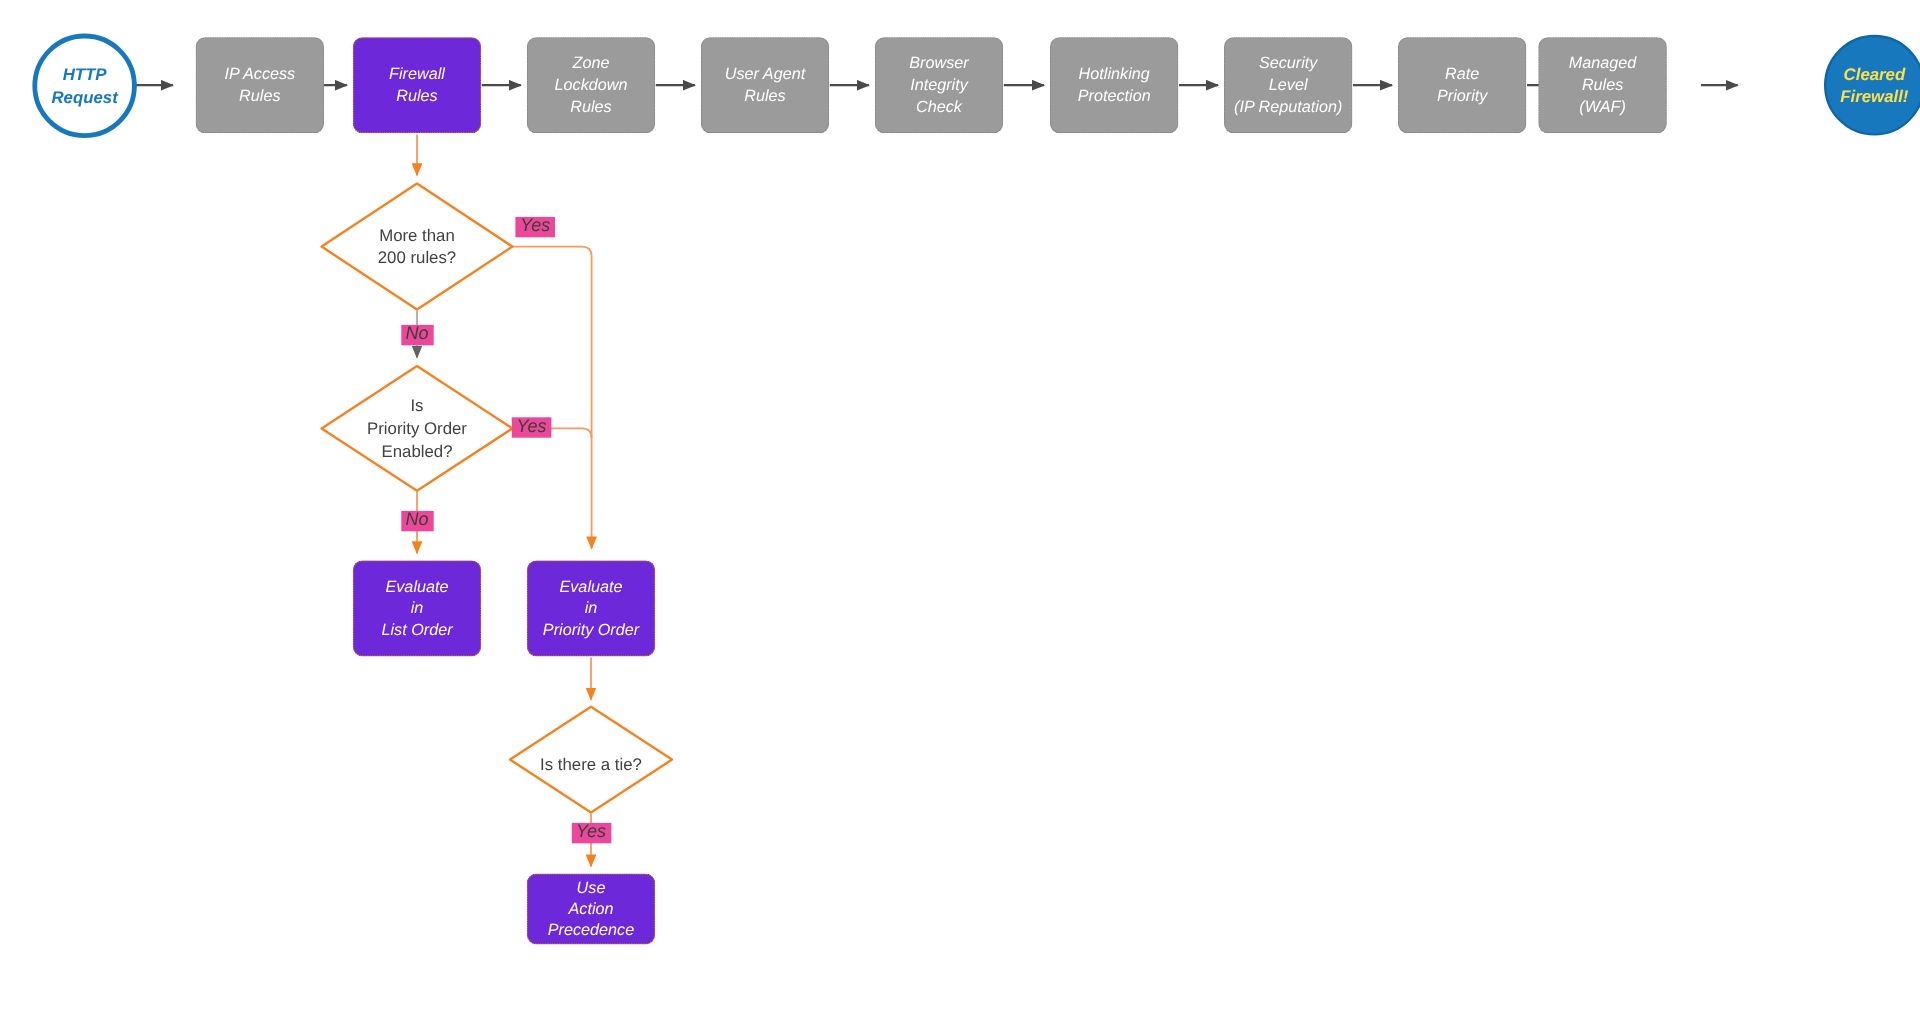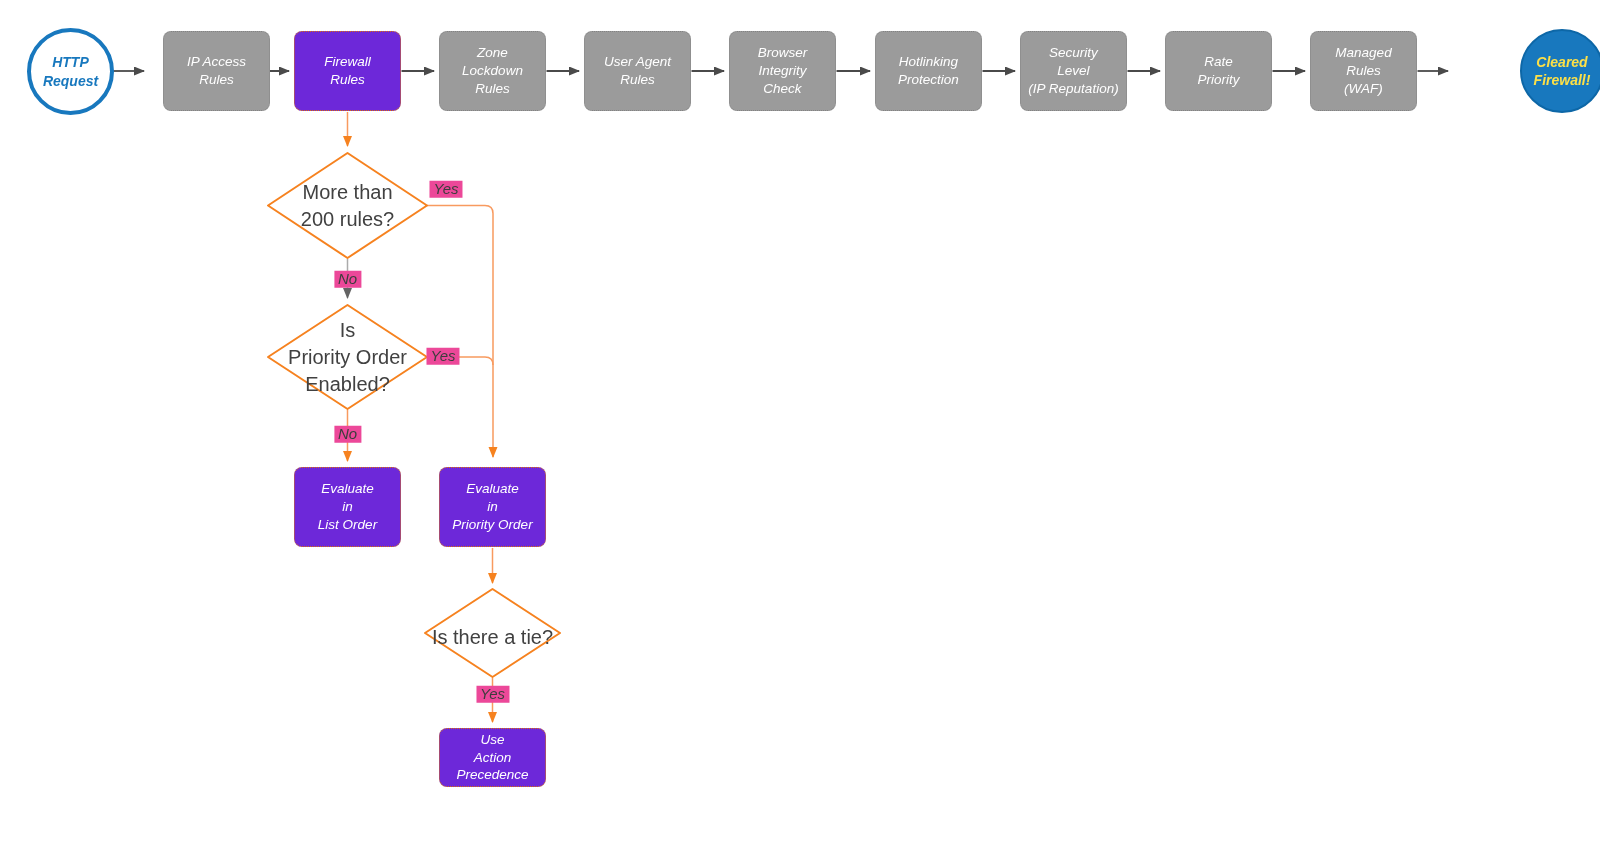--- a/index.html
+++ b/index.html
@@ -43,21 +43,21 @@
   }
   .circle.end{
     left:1520px;top:29px;width:84px;height:84px;
     background:#1878BE;border:2px solid #0D67A7;color:#fde047;
   }
 
   .dlabel{
     position:absolute;
     transform:translate(-50%,-50%);
     text-align:center;
-    font-size:20px;line-height:1.35;
+    font-size:14px;line-height:1.35;
     color:#414141;
     white-space:pre-line;
     width:140px;
   }
   .elabel{
     position:absolute;
     transform:translate(-50%,-50%);
     font-size:15px;font-style:italic;
     color:#3D3D3D;
     background:#ec4899;
@@ -135,21 +135,21 @@
   <div class="pnode gray" style="left:729px;top:31px"><span>Browser
 Integrity
 Check</span></div>
   <div class="pnode gray" style="left:875px;top:31px"><span>Hotlinking
 Protection</span></div>
   <div class="pnode gray" style="left:1020px;top:31px"><span>Security
 Level
 (IP Reputation)</span></div>
   <div class="pnode gray" style="left:1165px;top:31px"><span>Rate
 Priority</span></div>
-  <div class="pnode gray" style="left:1310px;top:31px"><span>Managed
+  <div class="pnode gray" style="left:1282px;top:31px"><span>Managed
 Rules
 (WAF)</span></div>
 
   <div class="pnode orange" style="left:294px;top:467px"><span>Evaluate
 in
 List Order</span></div>
   <div class="pnode orange" style="left:439px;top:467px"><span>Evaluate
 in
 Priority Order</span></div>
   <div class="pnode orange" style="left:439px;top:728px;height:59px"><span>Use

